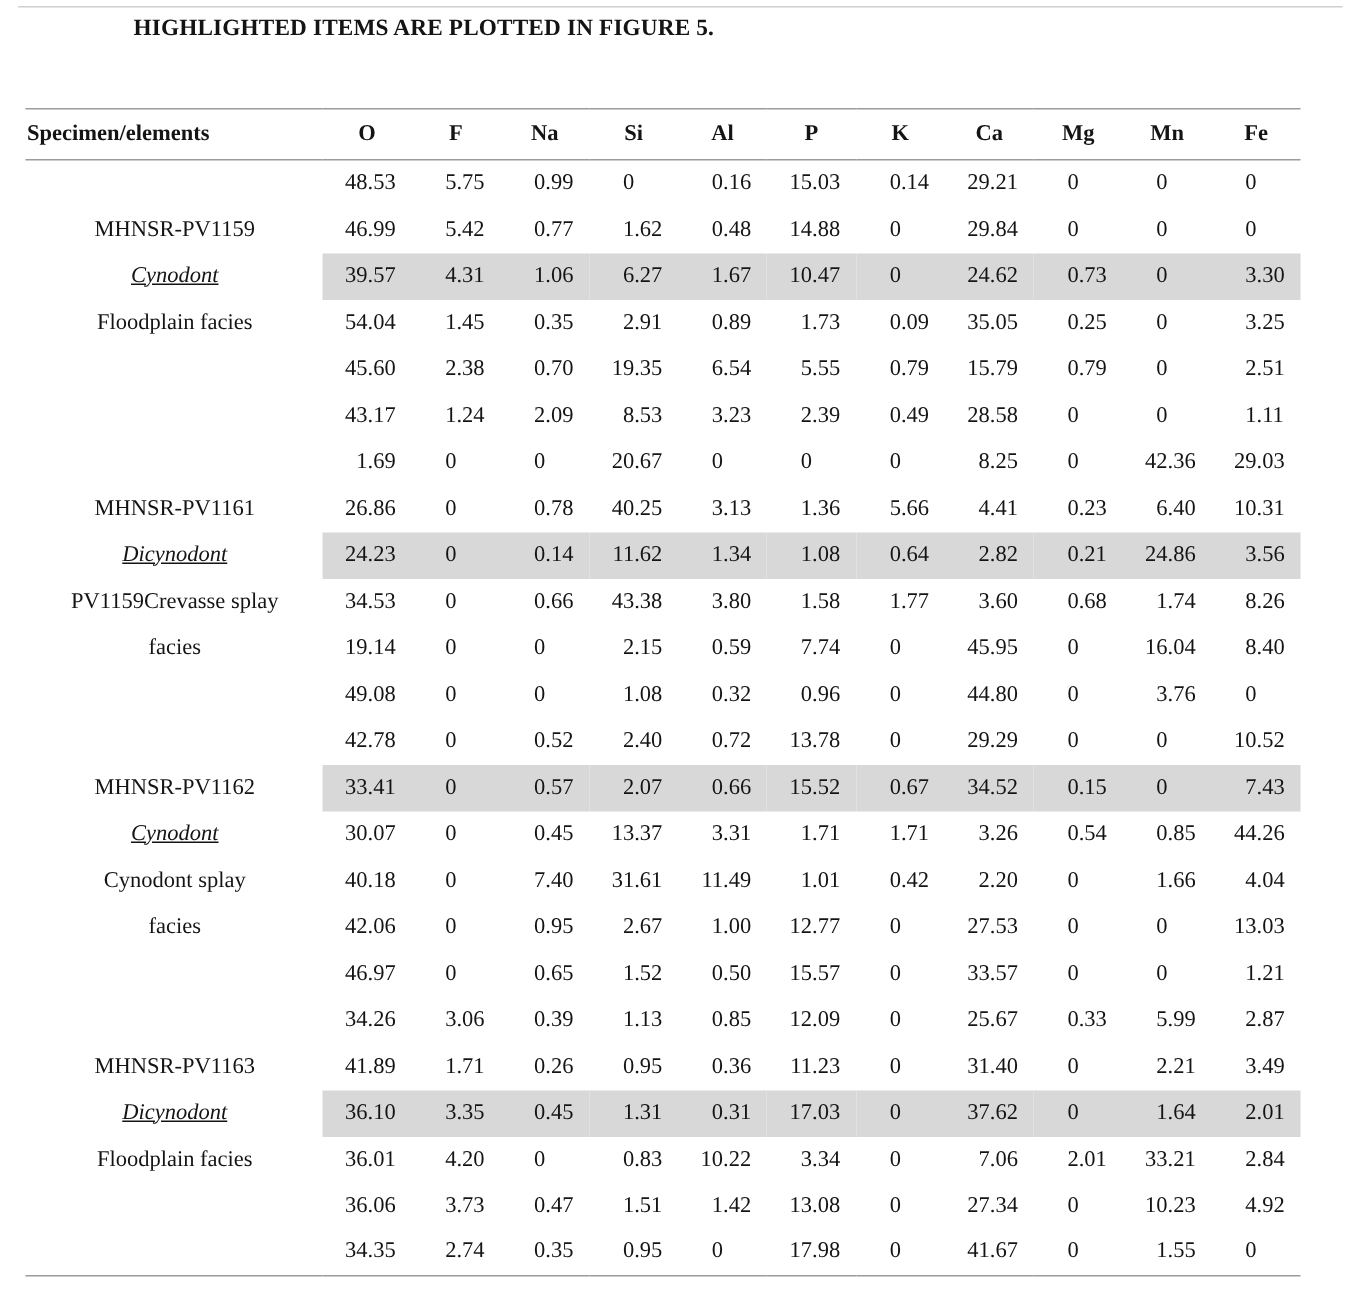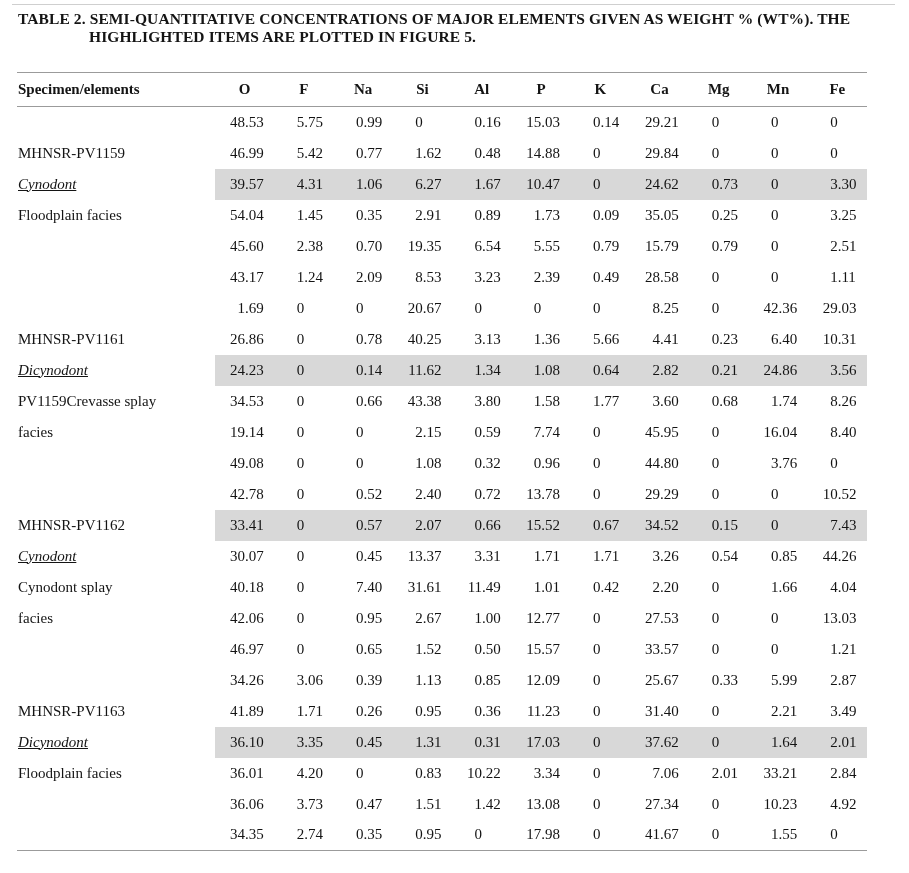--- a/index.html
+++ b/index.html
@@ -38,34 +38,33 @@
     font-weight:bold;font-size:15px;padding:0;
     border-top:1.5px solid var(--rule);
     border-bottom:1.5px solid var(--rule);
     vertical-align:middle;
   }
   th.lab{text-align:left;padding-left:1px;}
   th.el{text-align:center;}
 
   tbody tr{height:31px;}
   td{font-size:15px;padding:0;vertical-align:middle;}
-  td.lab{text-align:left;padding-left:1px;white-space:nowrap;}
+  td.lab{text-align:center;padding-left:1px;white-space:nowrap;}
   td.lab.it{font-style:italic;text-decoration:underline;}
   td.num .ip{display:inline-block;width:30px;text-align:right;}
   td.num .fp{display:inline;}
   td.num.hl{background:var(--hl);}
 </style>
 </head>
 <body>
 
 <div class="page">
   <div class="top-faint-line"></div>
 
   <div class="caption">
-    <div class="line line1">TABLE 2. SEMI-QUANTITATIVE CONCENTRATIONS OF MAJOR ELEMENTS GIVEN AS WEIGHT % (WT%). THE</div>
     <div class="line line2">HIGHLIGHTED ITEMS ARE PLOTTED IN FIGURE 5.</div>
   </div>
 
   <table class="data-table">
     <colgroup>
       <col class="c-label">
       <col class="c-num">
         <col class="c-num">
         <col class="c-num">
         <col class="c-num">

